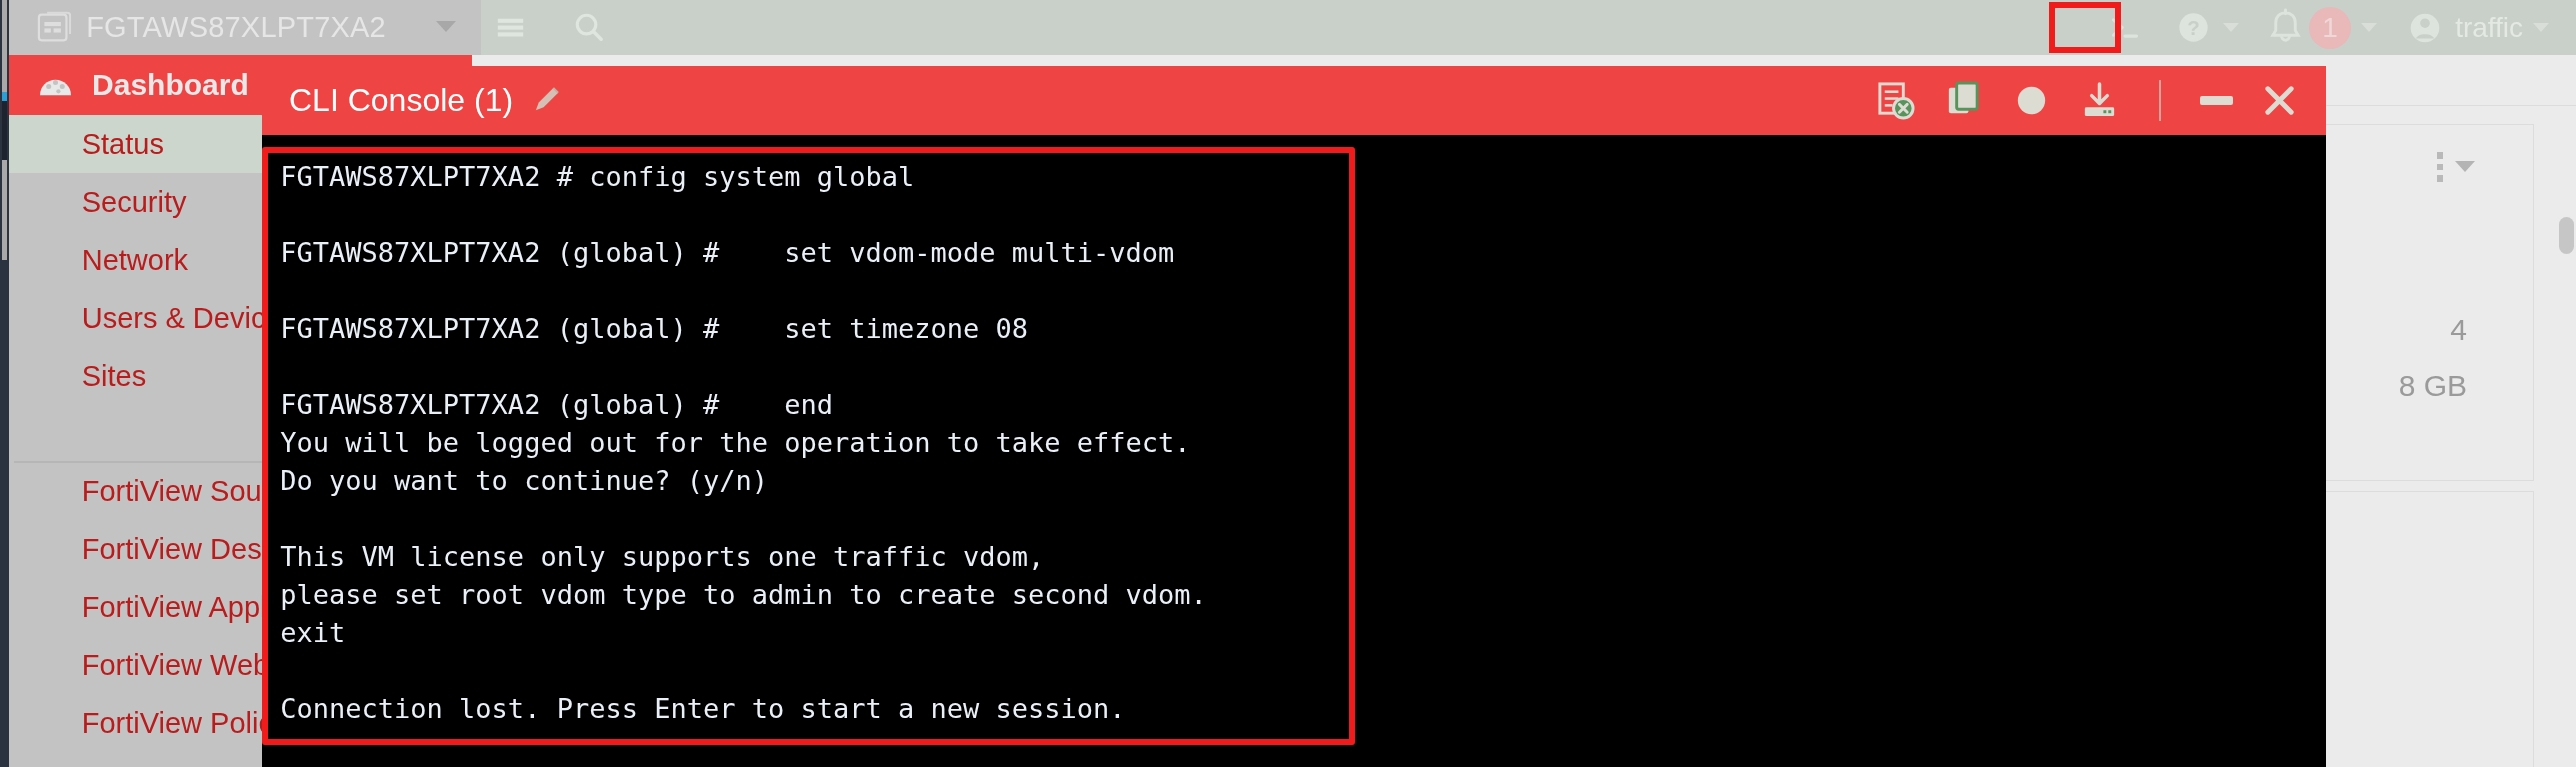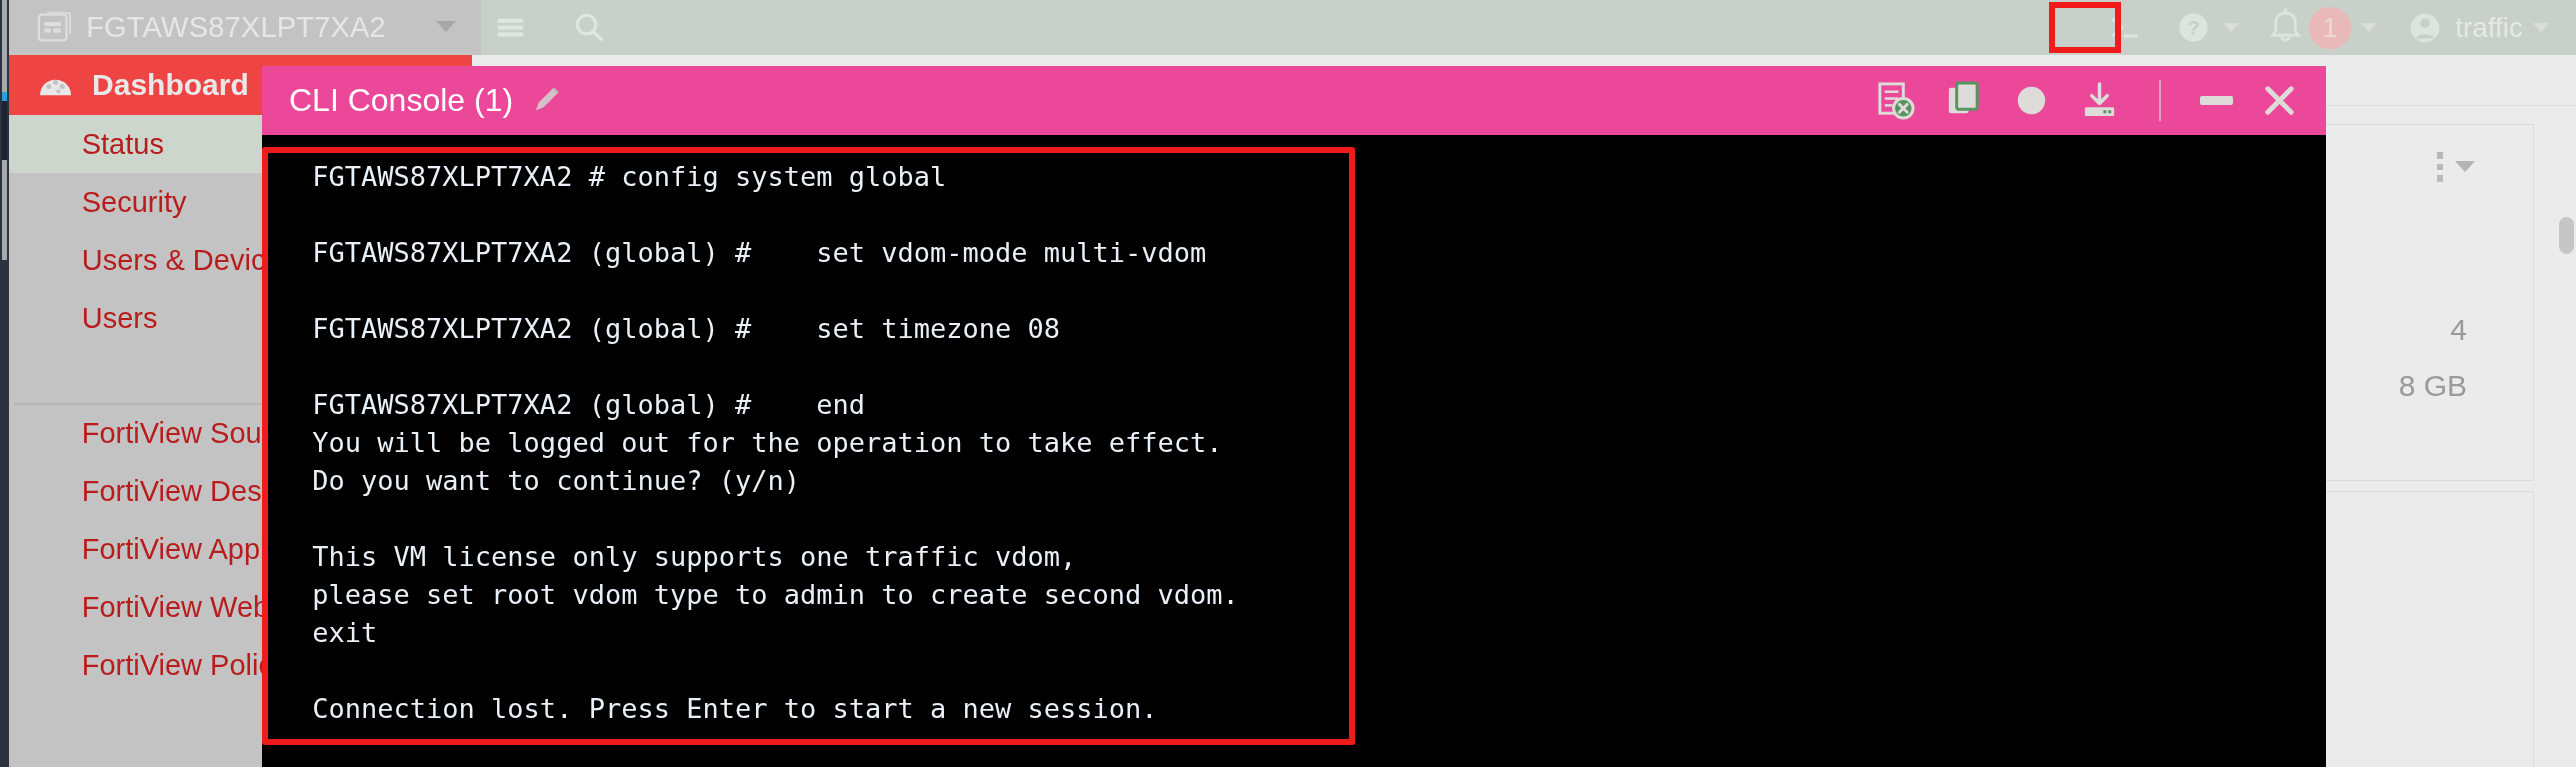--- a/index.html
+++ b/index.html
@@ -180,21 +180,21 @@
   }
 
   
   .console {
     position: absolute; left: 262px; top: 66px;
     width: 2064px; height: 702px;
     background: #000;
     z-index: 20;
   }
   .console-header {
-    height: 69px; background: #ec4899;
+    height: 69px; background: #ef4444;
     display: flex; align-items: center;
     padding-left: 27px; position: relative;
   }
   .console-title {
     color: #ffffff; font-size: 32px; white-space: nowrap;
   }
   .pencil-icon { margin-left: 17.4px; opacity: 0.8; }
   .console-tools {
     position: absolute; right: 27px; top: 0; height: 69px;
     display: flex; align-items: center; gap: 27px;
@@ -221,21 +221,20 @@
     pointer-events: none;
     z-index: 5;
   }
   .term-text {
     position: absolute; left: 18.3px; top: 23px;
     color: #eaf0f7;
     font-family: "DejaVu Sans Mono", "Liberation Mono", monospace;
     font-size: 27px;
     line-height: 38px;
     white-space: pre;
-    margin-left: 32px;
   }
 </style>
 </head>
 <body>
 
 <div id="root">
 
   <div class="left-rail">
     <div class="left-rail-scroll"></div>
     <div class="left-rail-grip"></div>
@@ -321,24 +320,27 @@
       <span class="side-header-label">Dashboard</span>
     </div>
 
     <div class="side-item selected">
       <span>Status</span>
     </div>
     <div class="side-item">
       <span>Security</span>
     </div>
     <div class="side-item">
+      <span>Network</span>
+    </div>
+    <div class="side-item">
       <span>Users &amp; Devices</span>
     </div>
     <div class="side-item">
-      <span>Users</span>
+      <span>Sites</span>
     </div>
 
     <div class="side-plus">
       <span>+</span>
     </div>
     <div class="side-divider"></div>
 
     <div class="side-item">
       <span>FortiView Sources</span>
     </div>

